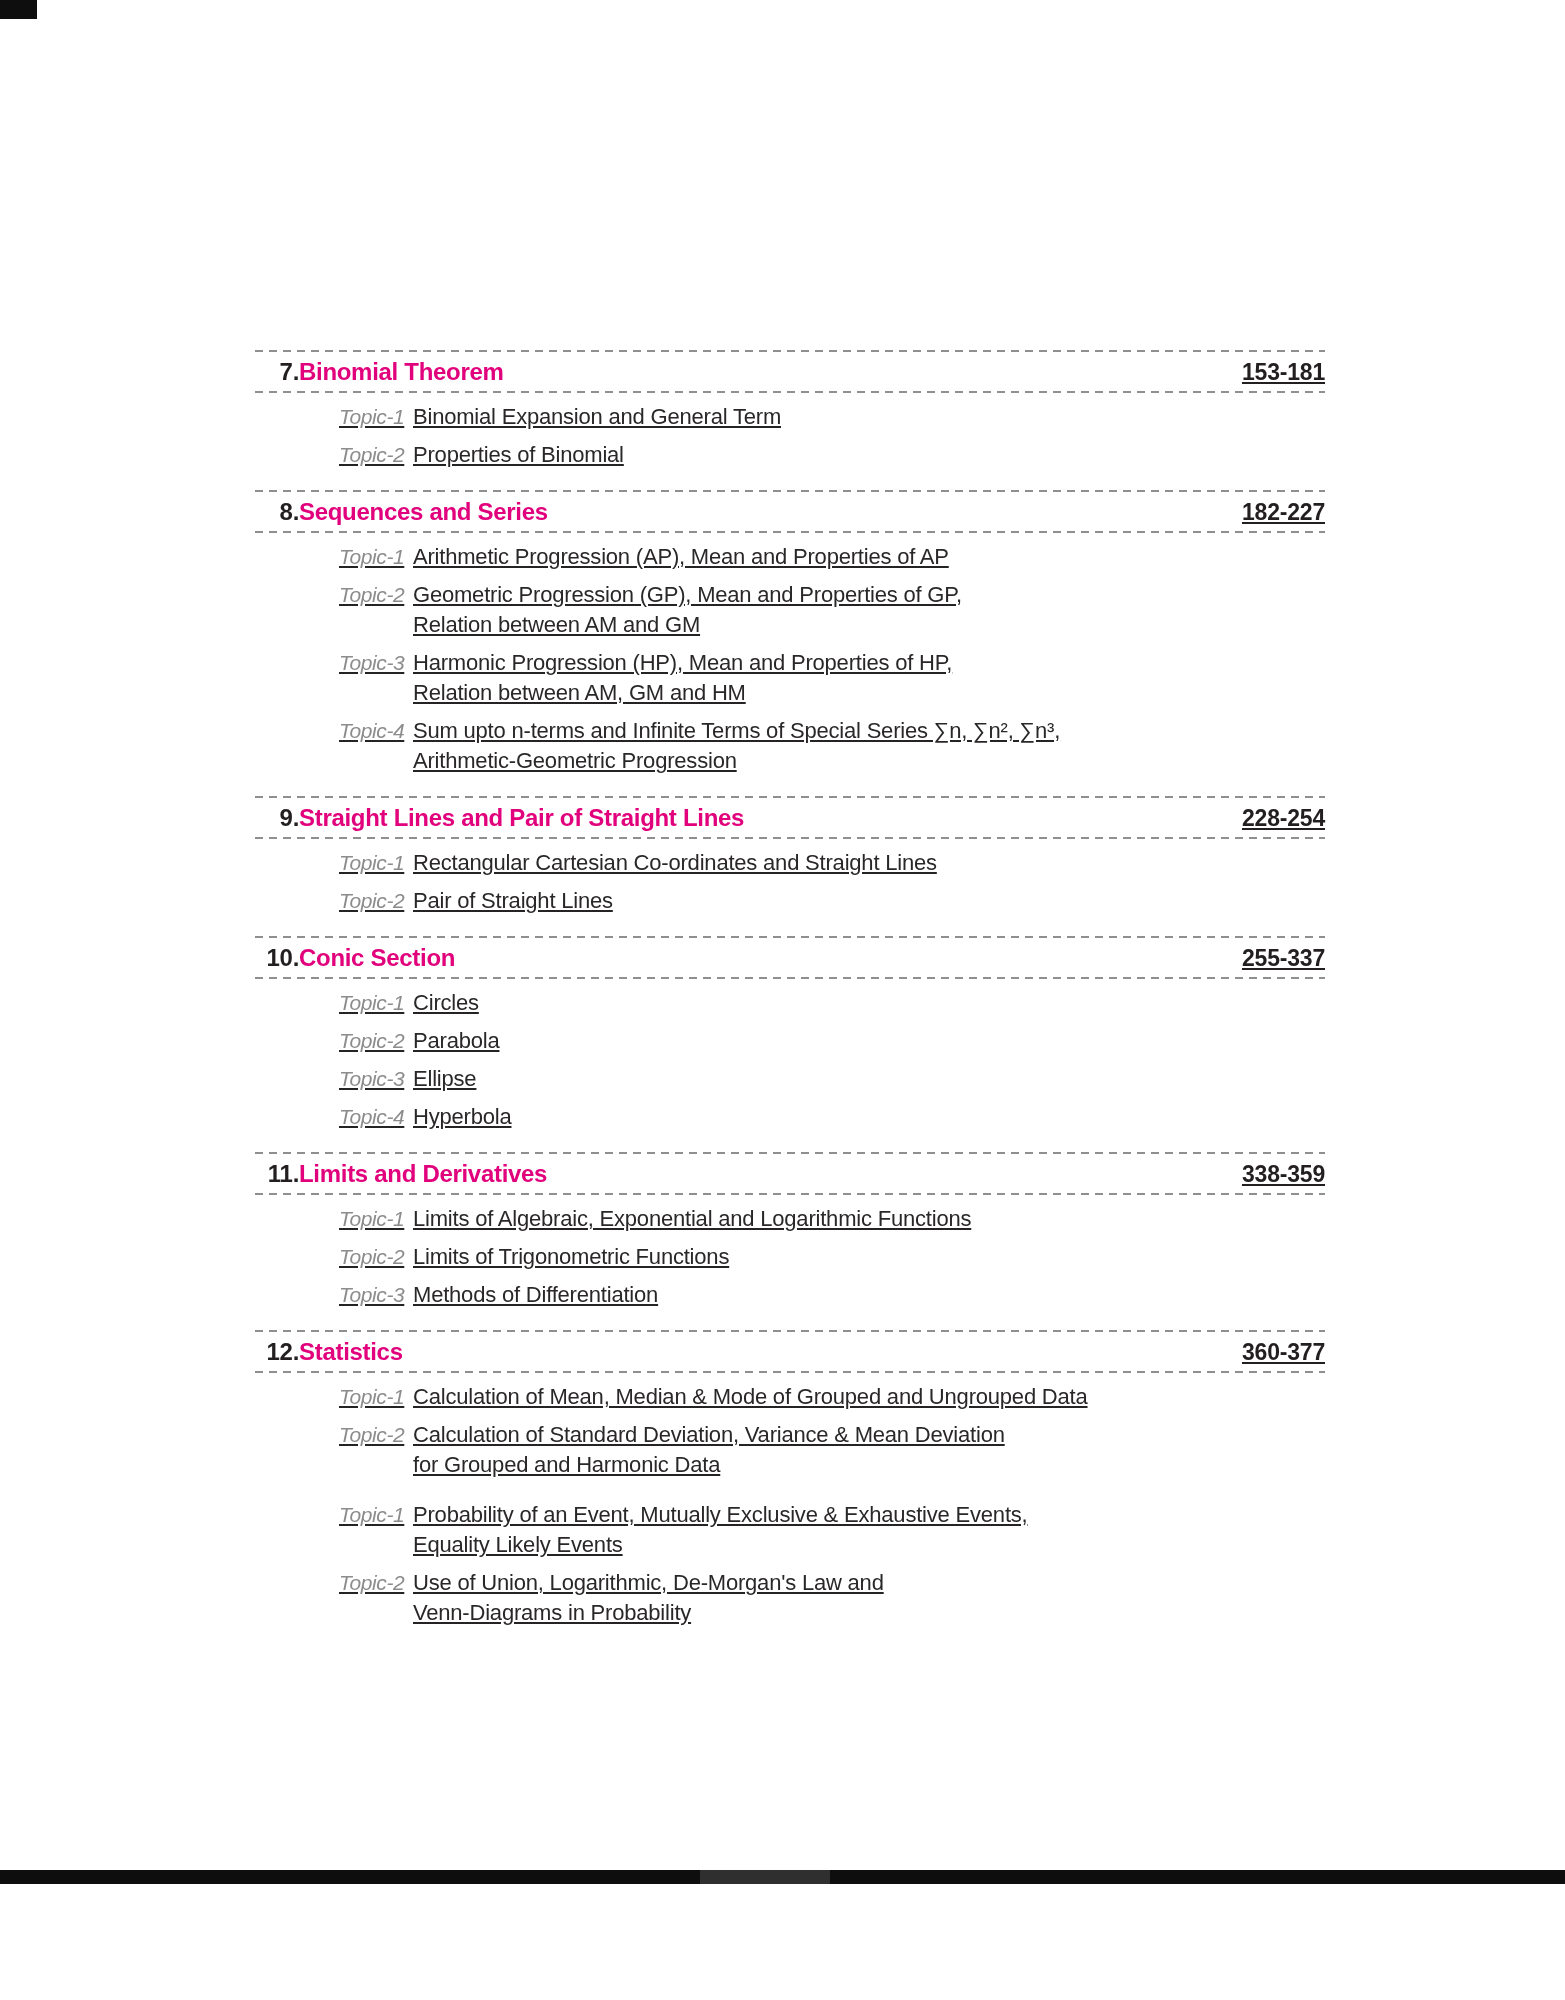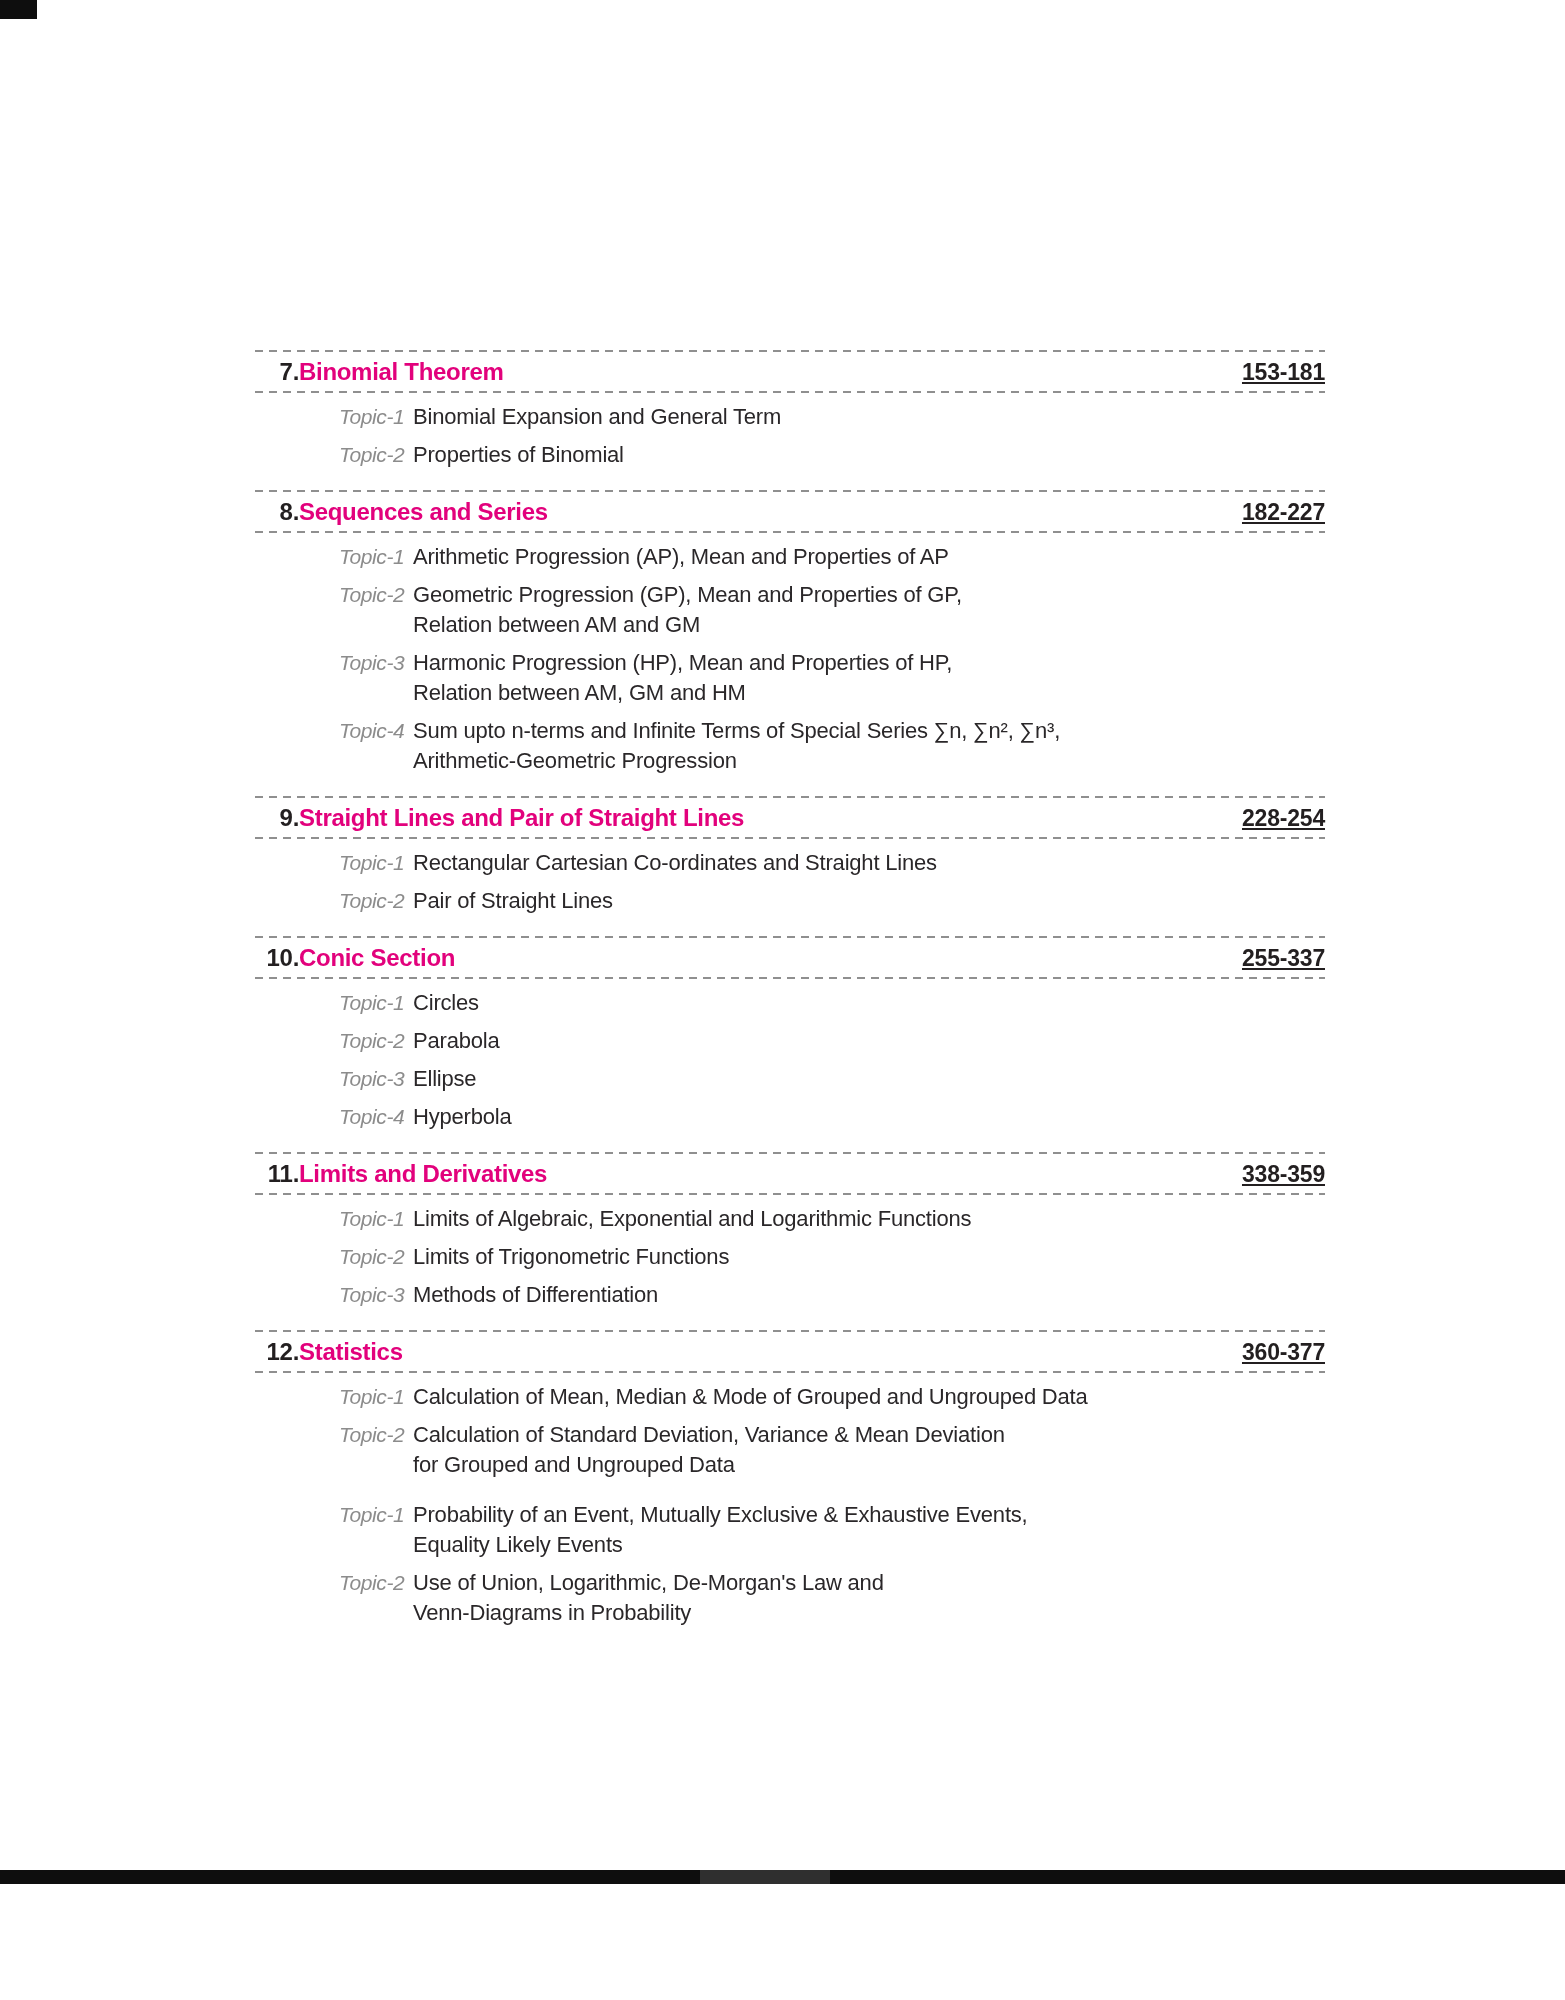--- a/index.html
+++ b/index.html
@@ -44,21 +44,21 @@
     font-size:24px;font-weight:bold;color:#E2017C;
     letter-spacing:-0.3px;
   }
   .chapter-pages{
     margin-left:auto;
     font-size:23px;font-weight:bold;color:#231F20;
     letter-spacing:-0.2px;
     text-decoration:underline;
   }
   .topics{
-    list-style:none;margin:9px 0 20px 0;padding:0 0 0 84px;
+    list-style:none;margin:9px 0 20px 0;padding:0 0 0 84px;text-decoration:underline;
   }
   .topic{
     display:flex;align-items:flex-start;margin-bottom:8px;
   }
   .topic-label{
     flex:0 0 74px;width:74px;
     font-size:21px;font-style:italic;color:#8c8c8c;
     line-height:30px;letter-spacing:-0.4px;
   }
   .topic-text{
@@ -202,21 +202,21 @@
       </header>
       <ul class="topics">
         <li class="topic">
           <span class="topic-label">Topic-1</span>
           <span class="topic-text"><span class="topic-line">Calculation of Mean, Median &amp; Mode of Grouped and Ungrouped Data</span></span>
         </li>
         <li class="topic">
           <span class="topic-label">Topic-2</span>
           <span class="topic-text">
             <span class="topic-line">Calculation of Standard Deviation, Variance &amp; Mean Deviation</span><br>
-            <span class="topic-line">for Grouped and Ungrouped Data</span>
+            <span class="topic-line">for Grouped and Harmonic Data</span>
           </span>
         </li>
       </ul>
     </section>
 
     <section class="chapter">
       <ul class="topics">
         <li class="topic">
           <span class="topic-label">Topic-1</span>
           <span class="topic-text">

